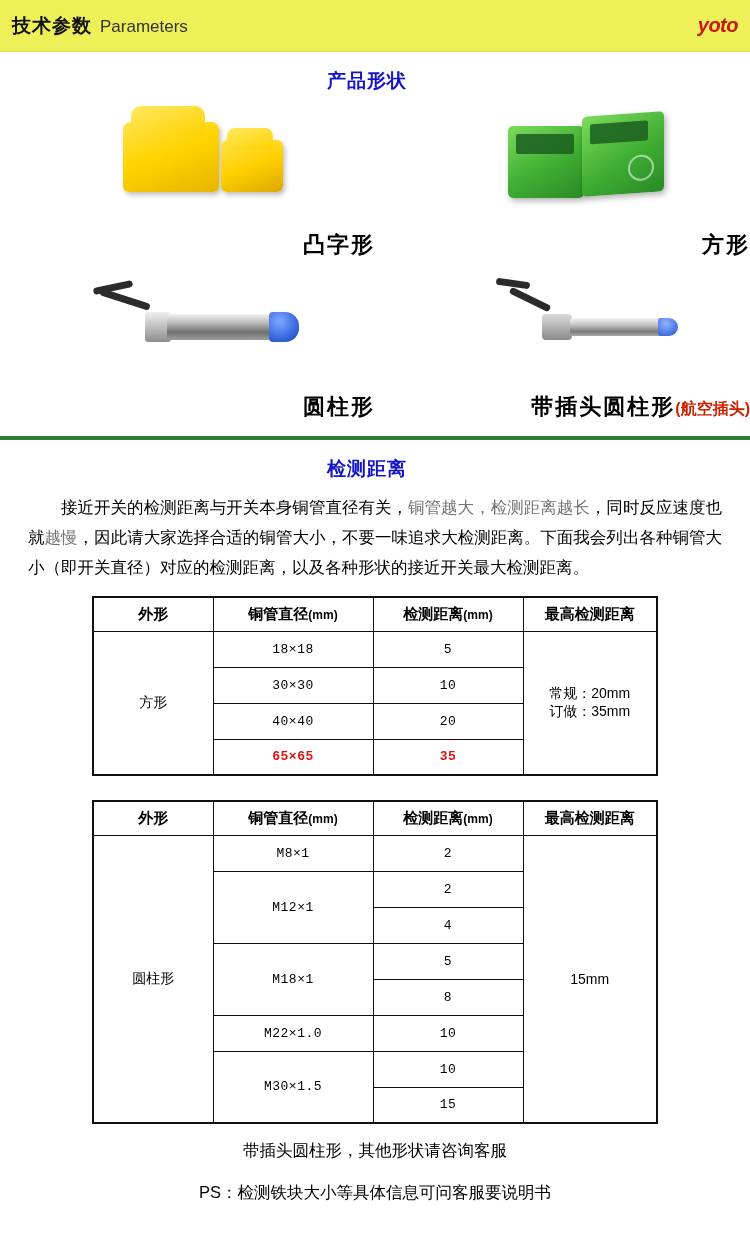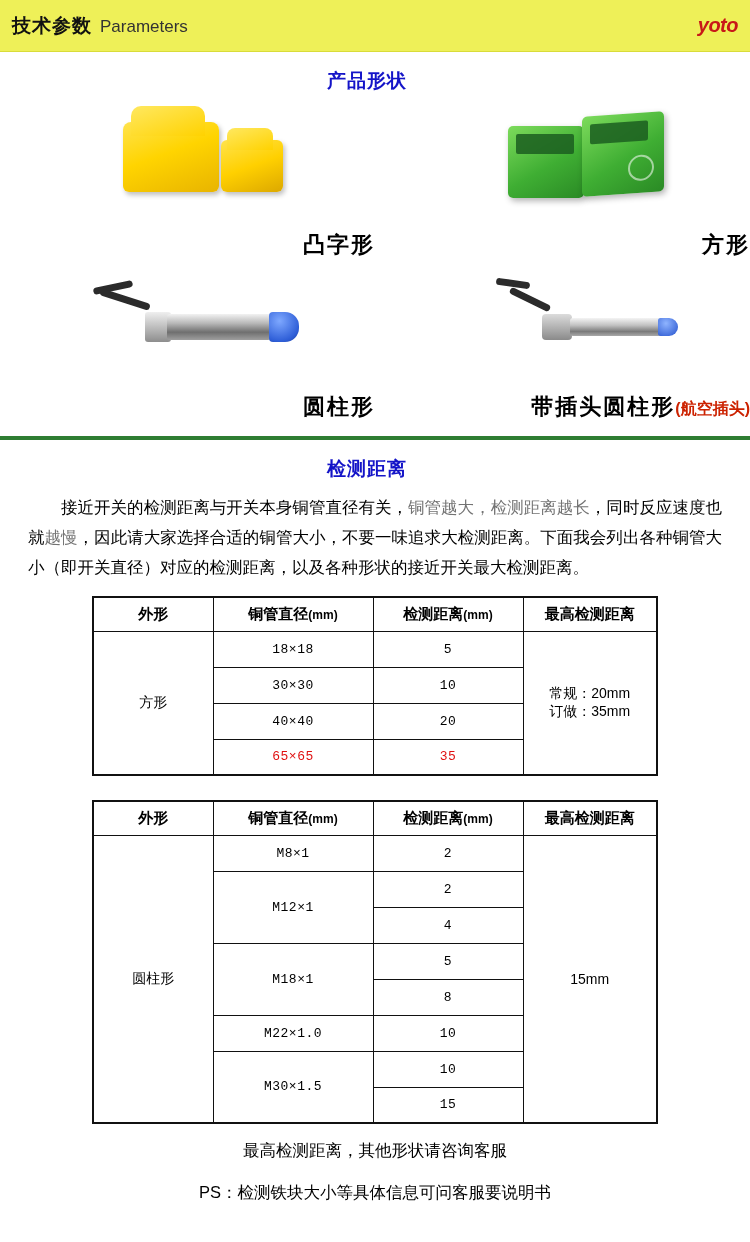--- a/index.html
+++ b/index.html
@@ -256,21 +256,21 @@
     font-weight: normal;
     padding: 6px 4px;
     height: 36px;
     color: #000;
   }
   table.spec thead td {
     font-size: 15px;
     font-weight: bold;
     height: 34px;
   }
-  table.spec td.red-cell { color: #e01010; }
+  table.spec td.red-cell { color: #e01010; font-weight: bold; }
   table.spec td.mono {
     font-family: "Liberation Mono", monospace;
     font-size: 13px;
     letter-spacing: .5px;
   }
   .tbl-gap { height: 10px; }
 
   .footer-note {
     text-align: center;
     font-size: 16.5px;
@@ -428,15 +428,15 @@
       <tr>
         <td class="mono" rowspan="2">M30×1.5</td>
         <td class="mono">10</td>
       </tr>
       <tr>
         <td class="mono">15</td>
       </tr>
     </tbody>
   </table>
 
-  <div class="footer-note">最高检测距离，其他形状请咨询客服</div>
+  <div class="footer-note">带插头圆柱形，其他形状请咨询客服</div>
   <div class="footer-note">PS：检测铁块大小等具体信息可问客服要说明书</div>
 </div>
 
 </body></html>

